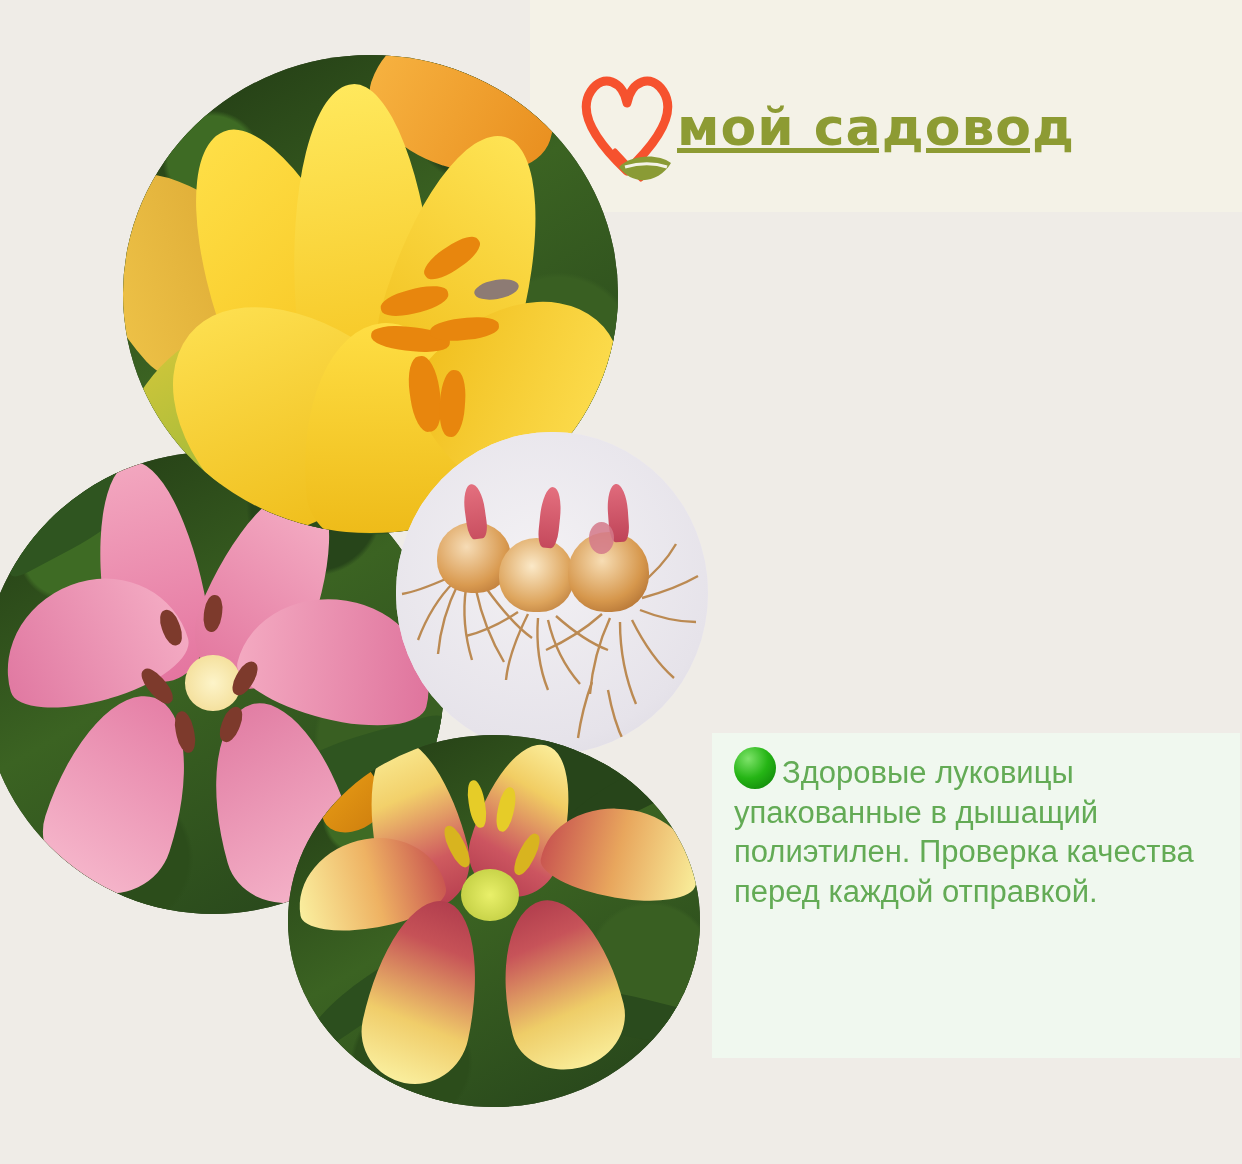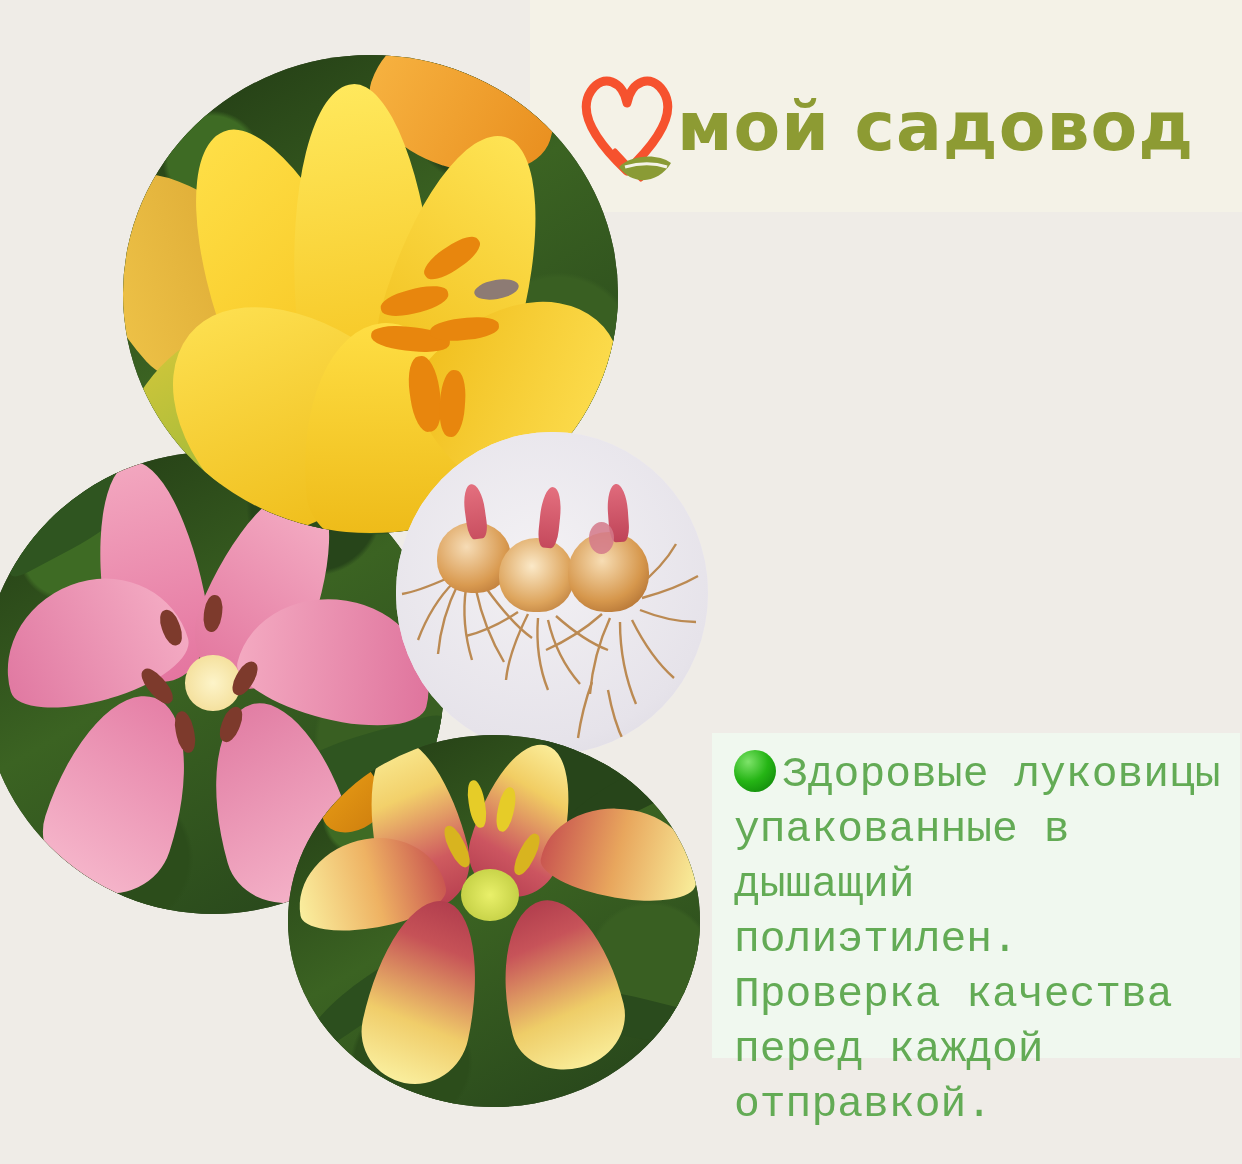--- a/index.html
+++ b/index.html
@@ -37,27 +37,28 @@
   }
   .logo-mark {
     position: relative;
     width: 108px;
     height: 128px;
     flex: 0 0 auto;
   }
   .logo-mark svg { display:block; width:108px; height:128px; }
   .logo-text {
     font-family: "DejaVu Sans", sans-serif;
-    font-size: 68px;
+    font-size: 52px;
     font-weight: 600;
     letter-spacing: 1px;
     color: #8d9b33;
     white-space: nowrap;
     margin-left: -6px;
     line-height: 1;
+    text-decoration: underline;
   }
 
   
   .circle {
     position: absolute;
     border-radius: 50%;
     overflow: hidden;
     background: #2f4020;
   }
   .circle .scene { position:absolute; inset:0; }
@@ -107,23 +108,23 @@
     font-family: "Liberation Serif", serif;
   }
   #note-quality {
     left: 712px; top: 733px; width: 528px; height: 325px;
     background: #f0f8ef;
     padding: 14px 18px 10px 22px;
     z-index: 4;
   }
   #note-quality .note-text {
     color: #63ab55;
-    font-size: 43px;
+    font-size: 31px;
     line-height: 1.28;
-    font-family: Liberation Mono, monospace;
+    font-family: Liberation Sans, sans-serif;
   }
   .bullet-white {
     display: inline-block;
     width: 46px; height: 46px;
     border-radius: 50%;
     background: radial-gradient(circle at 36% 30%, #ffffff 0%, #f1f1f1 45%, #cfcfcf 100%);
     vertical-align: -7px;
     margin-right: 4px;
   }
   .bullet-green {

